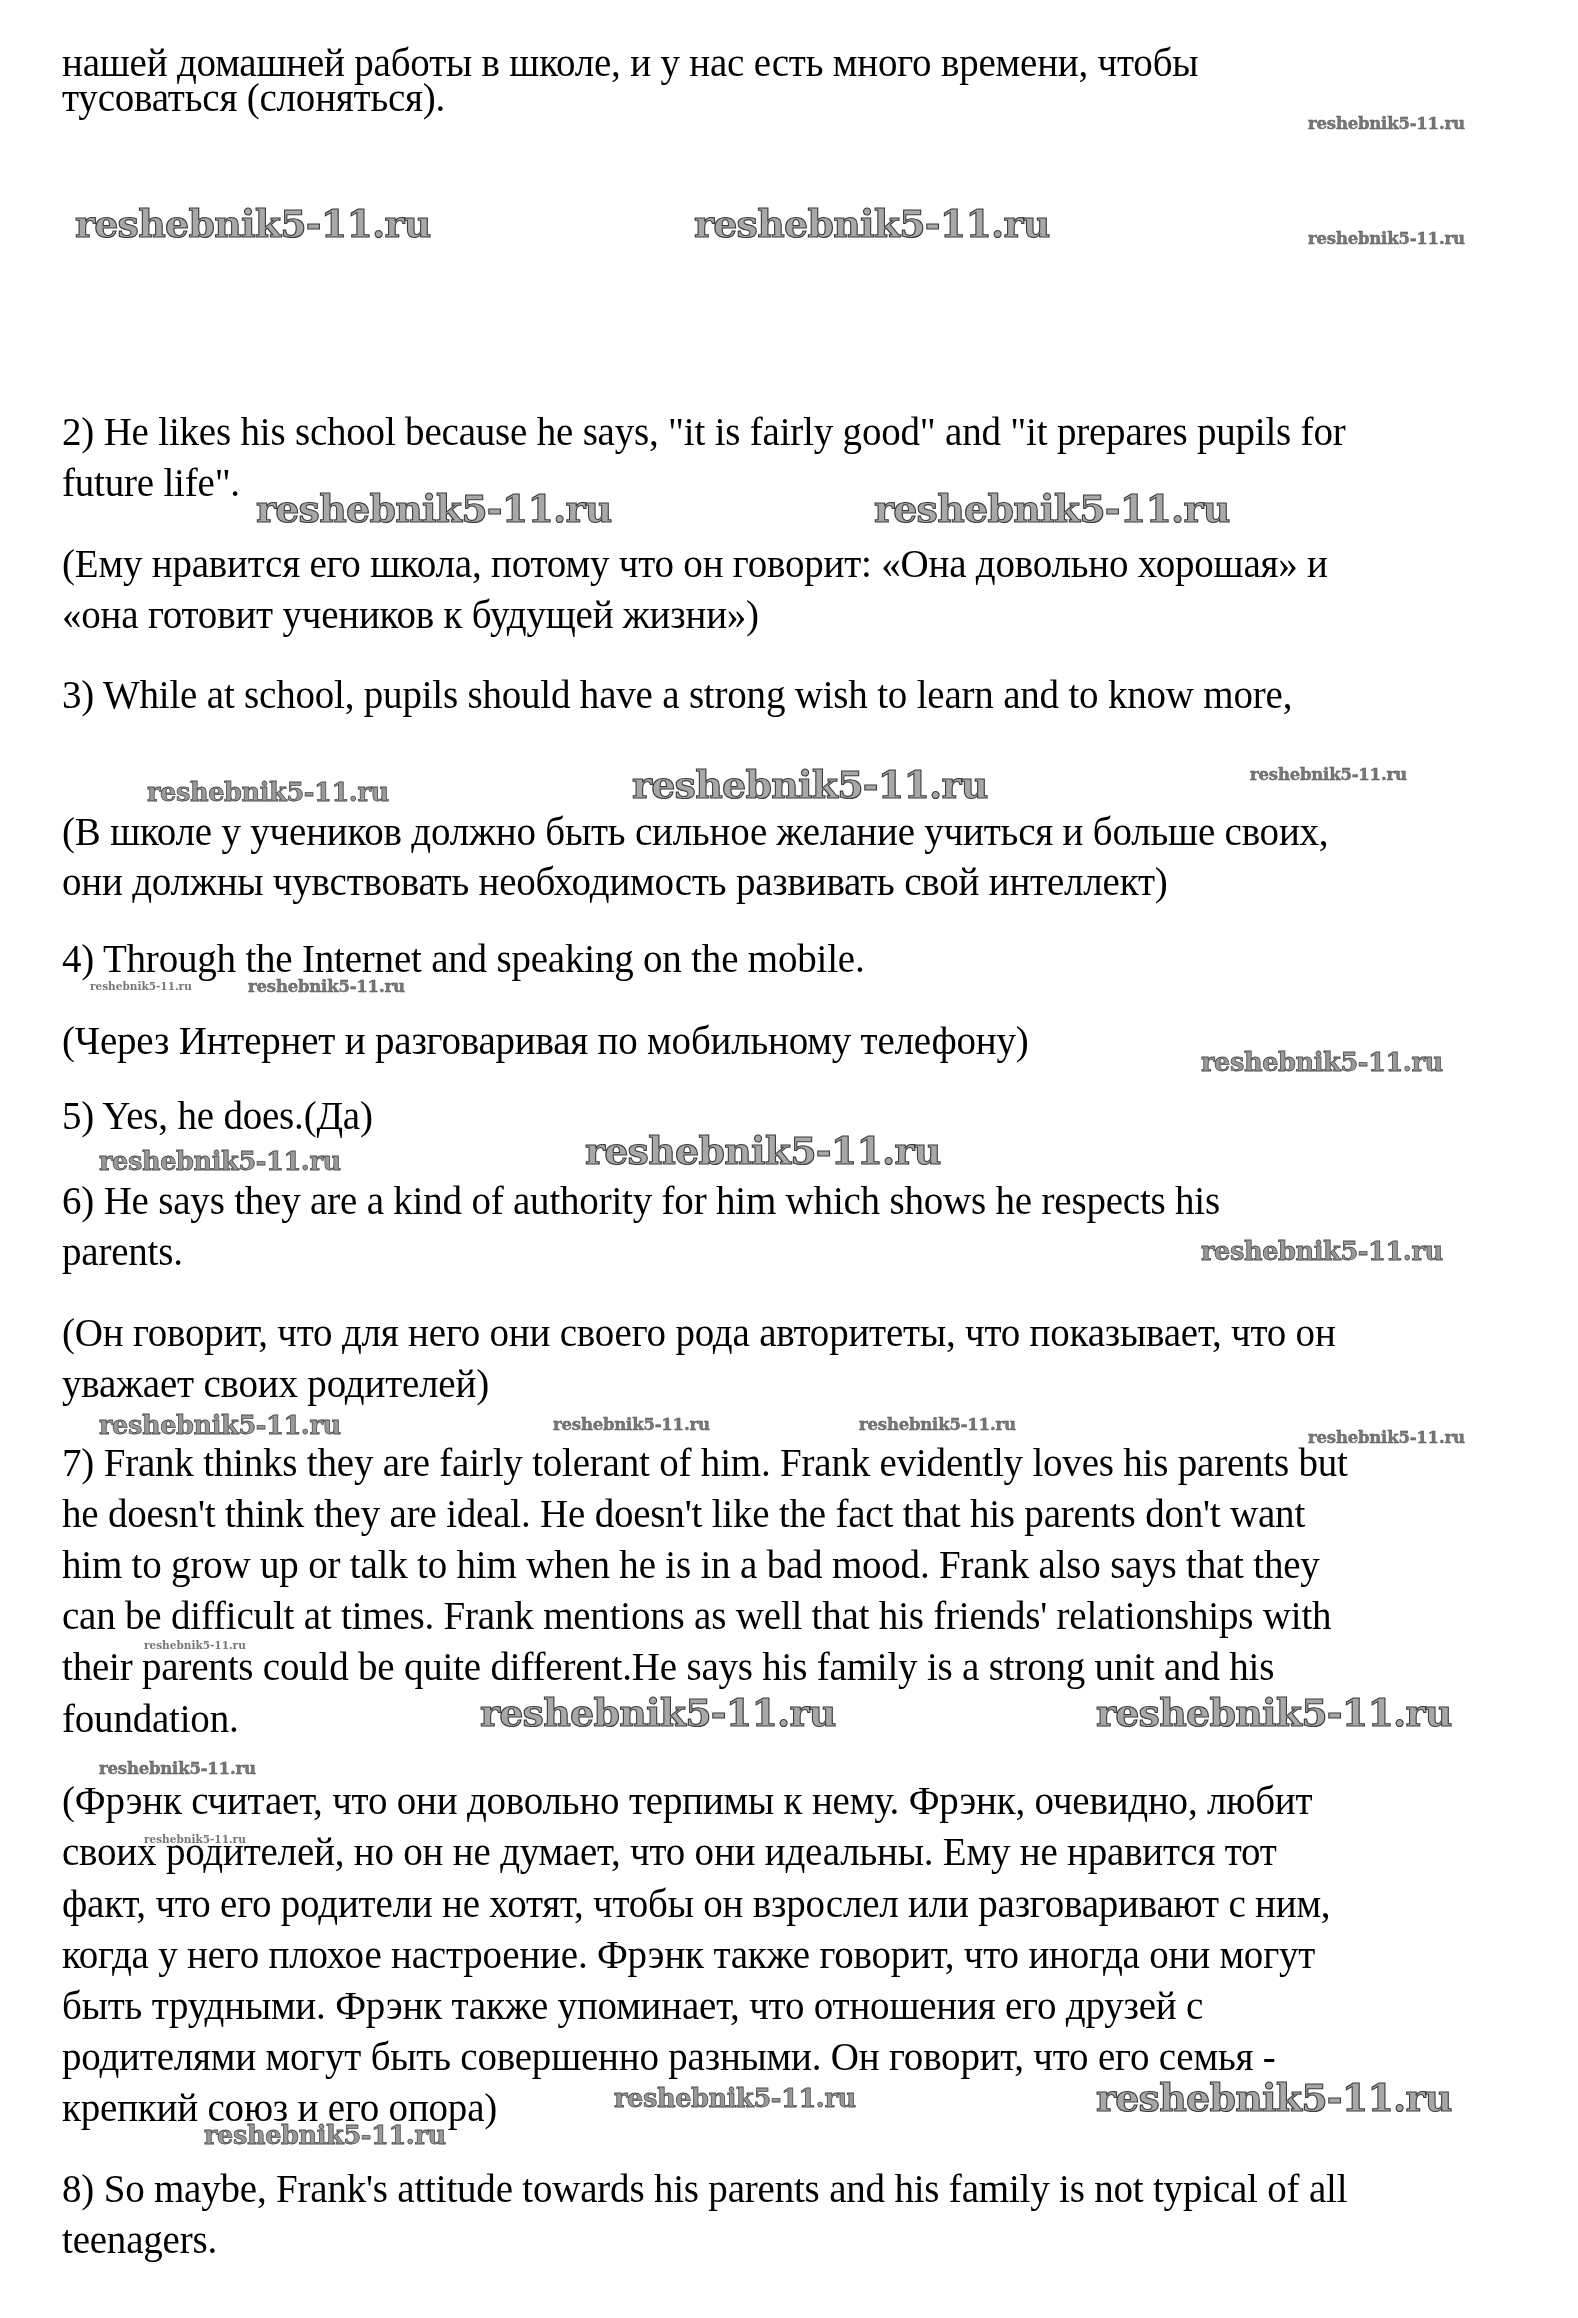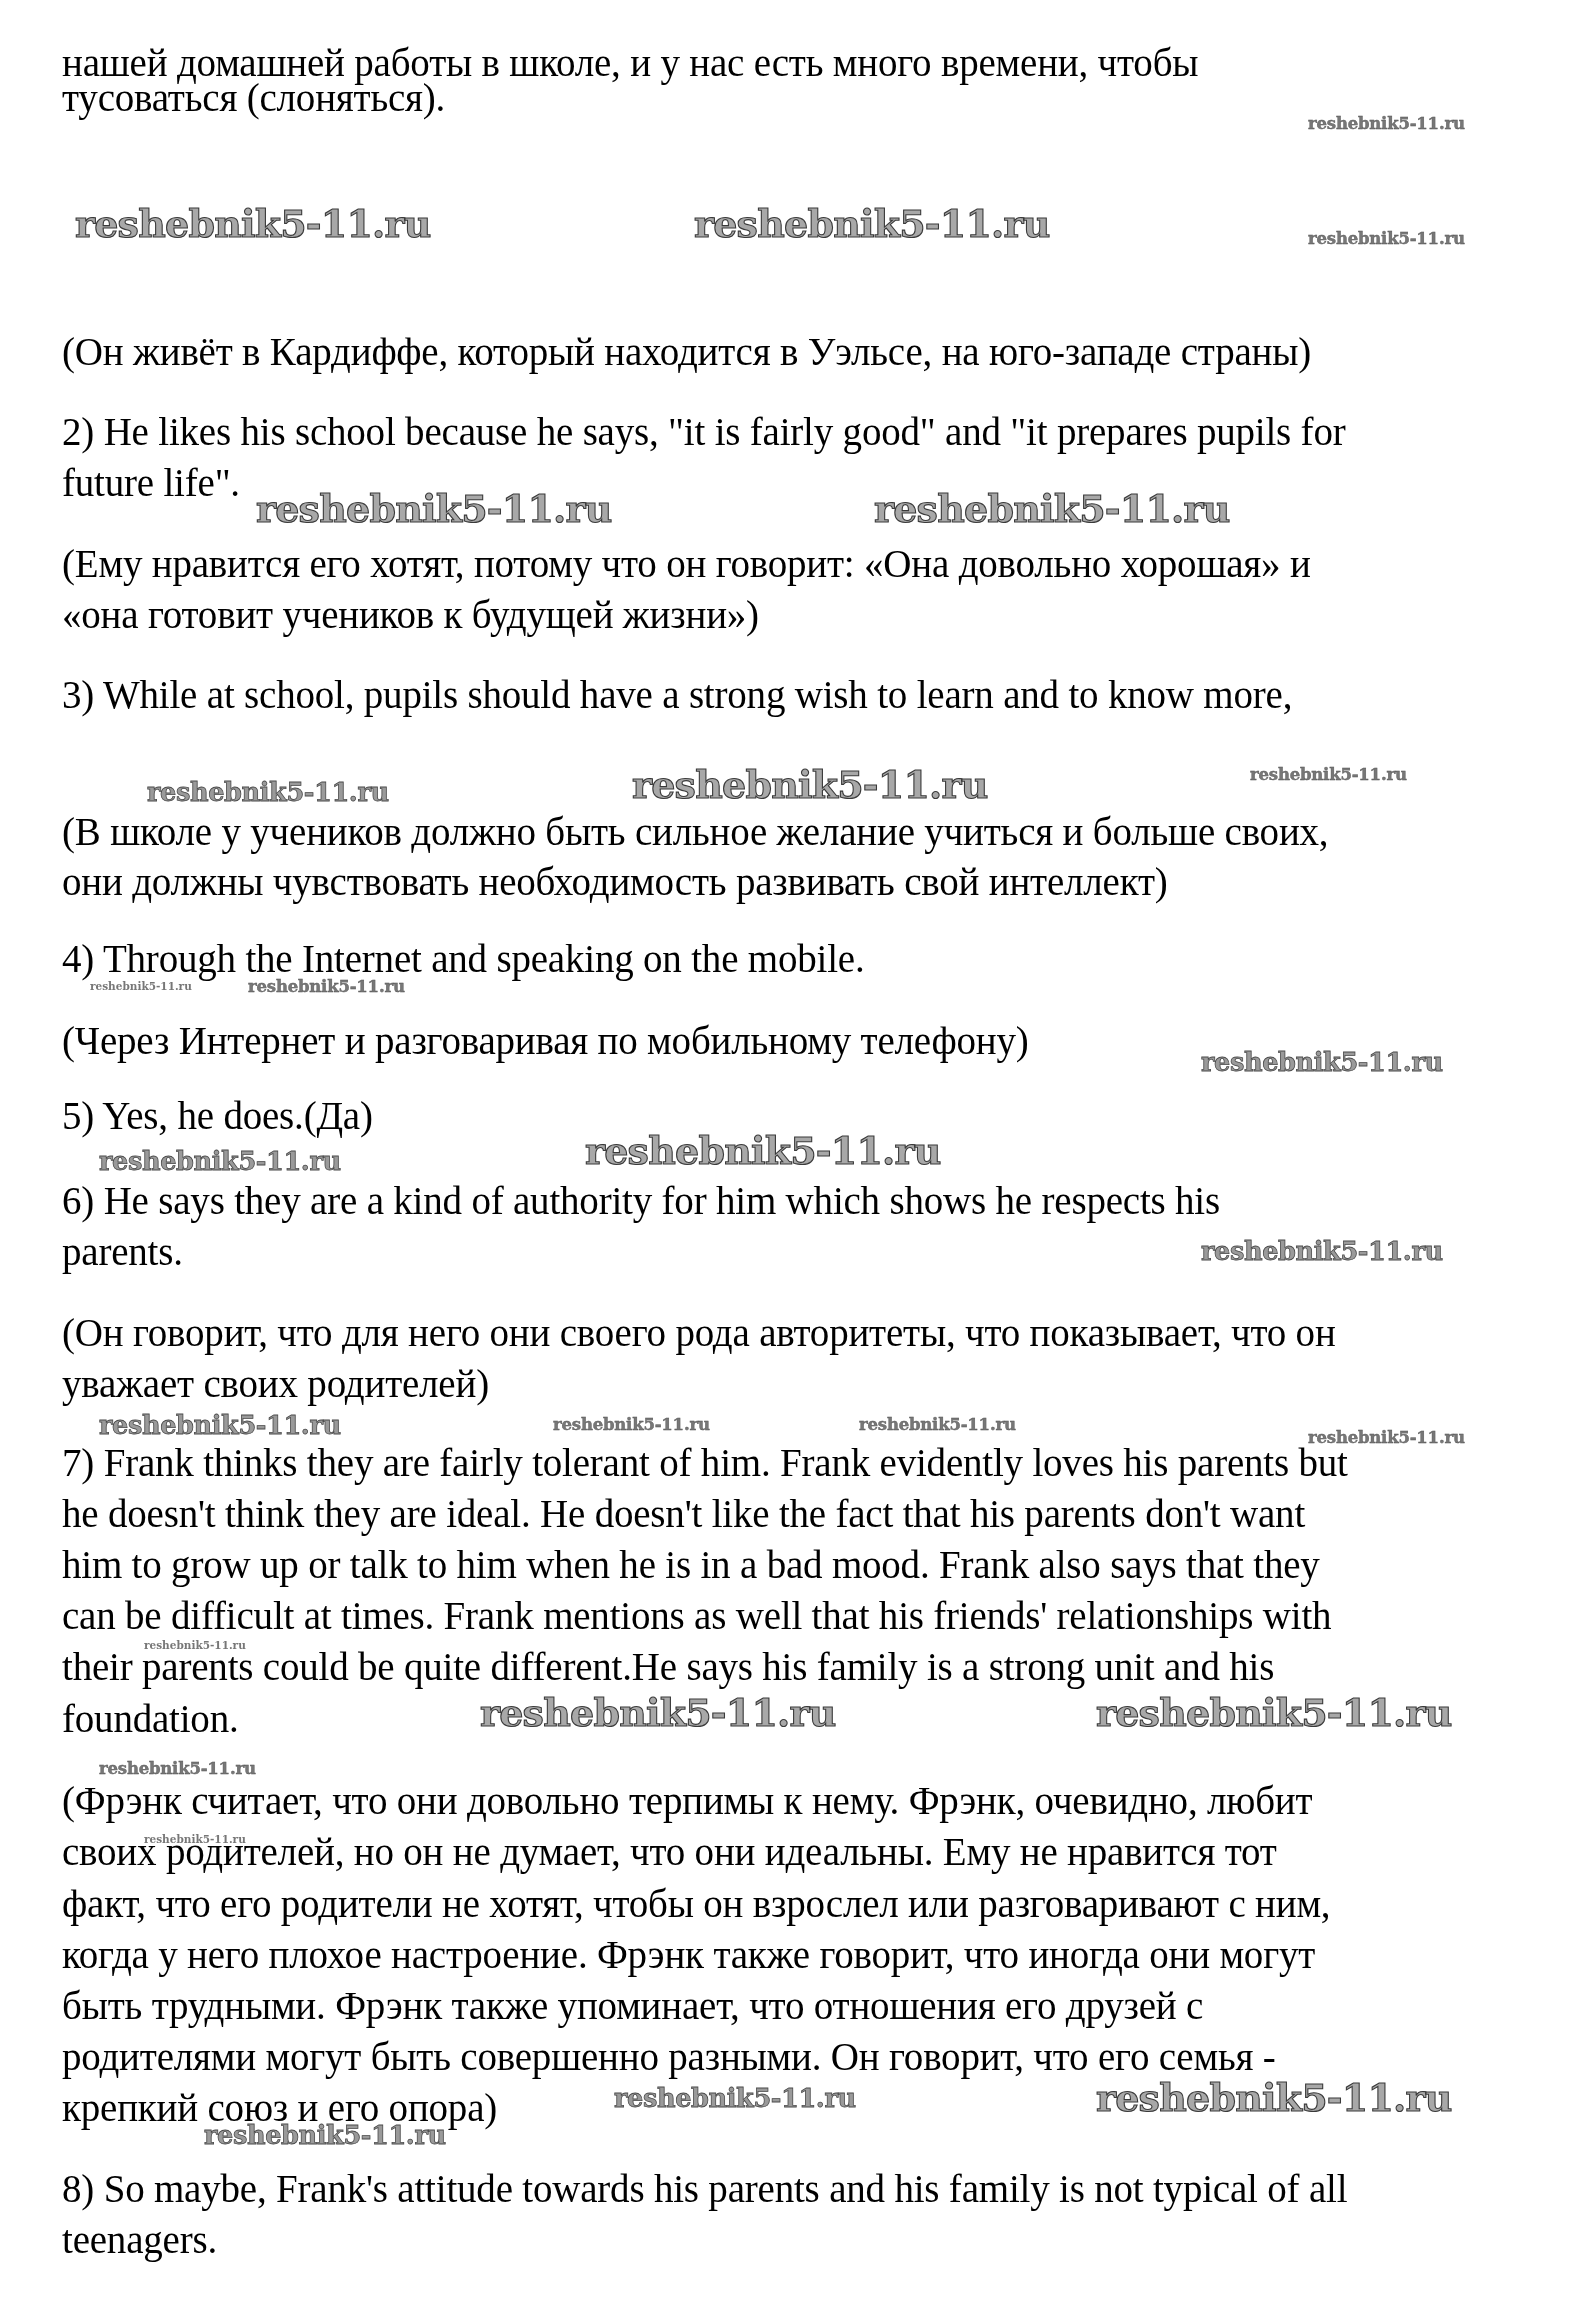--- a/index.html
+++ b/index.html
@@ -29,28 +29,27 @@
 <div class="page">
 
   <div class="line" style="top:39px">нашей домашней работы в школе, и у нас есть много времени, чтобы</div>
   <div class="line" style="top:74px">тусоваться (слоняться).</div>
 
   <div class="wm small" style="left:1308px;top:114px">reshebnik5-11.ru</div>
   <div class="wm big" style="left:75px;top:201px">reshebnik5-11.ru</div>
   <div class="wm big" style="left:694px;top:201px">reshebnik5-11.ru</div>
   <div class="wm small" style="left:1308px;top:229px">reshebnik5-11.ru</div>
 
-  <div class="line" style="top:328px">(Он живёт в Кардиффе, который находится в Уэльсе, на юго-западе страны)</div>
   <div class="line" style="top:408px">2) He likes his school because he says, "it is fairly good" and "it prepares pupils for</div>
   <div class="line" style="top:459px">future life".</div>
 
   <div class="wm big" style="left:256px;top:486px">reshebnik5-11.ru</div>
   <div class="wm big" style="left:874px;top:486px">reshebnik5-11.ru</div>
 
-  <div class="line" style="top:540px">(Ему нравится его хотят, потому что он говорит: «Она довольно хорошая» и</div>
+  <div class="line" style="top:540px">(Ему нравится его школа, потому что он говорит: «Она довольно хорошая» и</div>
   <div class="line" style="top:591px">«она готовит учеников к будущей жизни»)</div>
   <div class="line" style="top:671px">3) While at school, pupils should have a strong wish to learn and to know more,</div>
 
   <div class="wm mid" style="left:147px;top:777px">reshebnik5-11.ru</div>
   <div class="wm big" style="left:632px;top:762px">reshebnik5-11.ru</div>
   <div class="wm small" style="left:1250px;top:765px">reshebnik5-11.ru</div>
 
   <div class="line" style="top:808px">(В школе у учеников должно быть сильное желание учиться и больше своих,</div>
   <div class="line" style="top:858px">они должны чувствовать необходимость развивать свой интеллект)</div>
   <div class="line" style="top:935px">4) Through the Internet and speaking on the mobile.</div>

